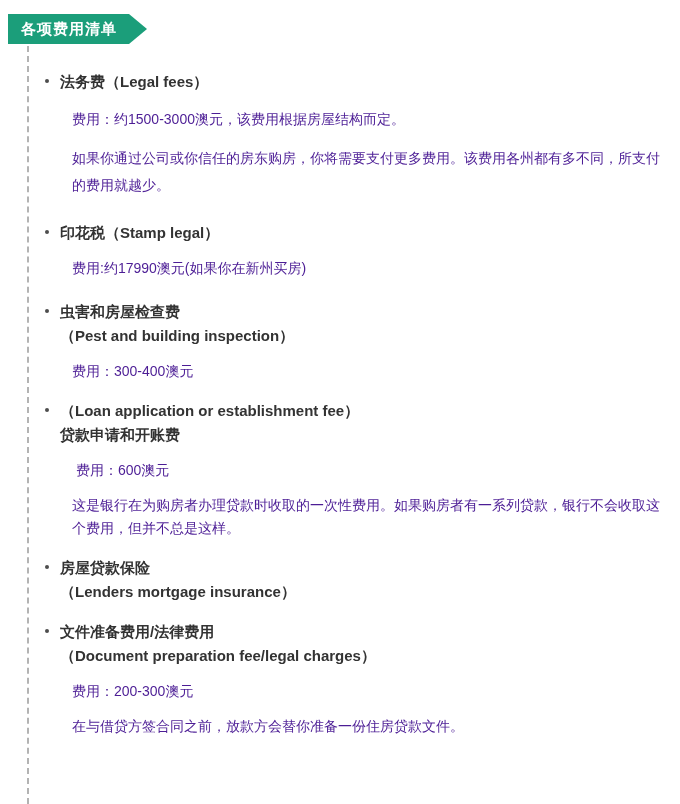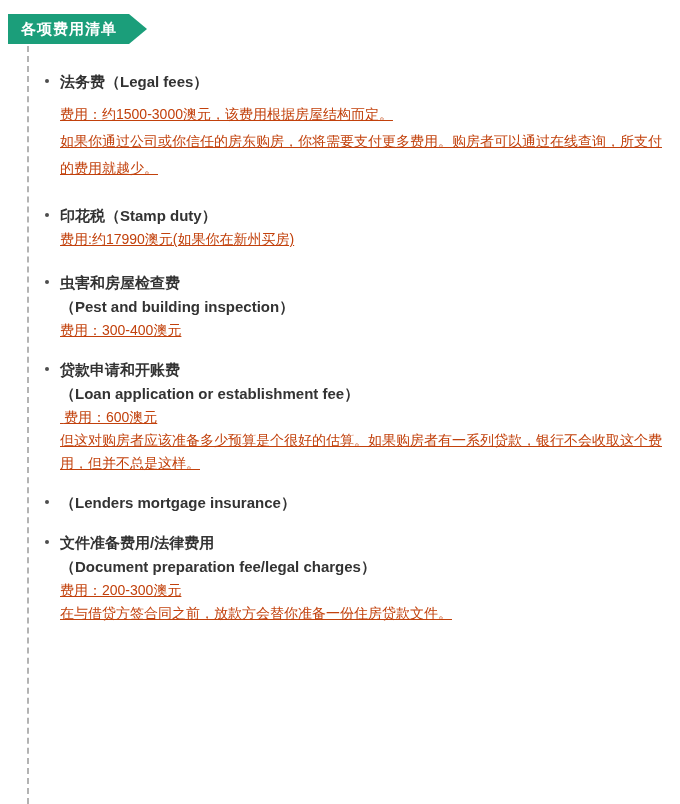--- a/index.html
+++ b/index.html
@@ -25,69 +25,70 @@
   .content{position:absolute;left:60px;right:8px;top:70px;}
   .section{position:relative;margin-bottom:16px;font-size:14px;}
   .section.s1{margin-bottom:22px;}
   .section.s2{margin-bottom:20px;}
   .bullet{
     position:absolute;left:-15px;top:9px;width:4px;height:4px;
     border-radius:50%;background:#4d4d4d;
   }
   .sec-title{font-weight:bold;color:#333333;font-size:15px;line-height:24px;}
   .section.s1 .sec-title{margin-bottom:7px;}
-  .sec-body p{margin:0;line-height:23px;white-space:pre-wrap;color:#c2410c;text-decoration:underline;}
+  .sec-body p{margin:12px;line-height:23px;white-space:pre-wrap;color:#4c1d95;}
   .section.s1 .sec-body p{line-height:27px;}
 </style>
 </head>
 <body>
 
 <div class="banner" style="background: rgb(27, 158, 122);">各项费用清单</div>
 <div class="dash-line"></div>
 
 <div class="content">
 
   <div class="section s1">
     <span class="bullet"></span>
     <div class="sec-title">法务费（Legal fees）</div>
     <div class="sec-body">
       <p>费用：约1500-3000澳元，该费用根据房屋结构而定。</p>
-      <p>如果你通过公司或你信任的房东购房，你将需要支付更多费用。购房者可以通过在线查询，所支付的费用就越少。</p>
+      <p>如果你通过公司或你信任的房东购房，你将需要支付更多费用。该费用各州都有多不同，所支付的费用就越少。</p>
     </div>
   </div>
 
   <div class="section s2">
     <span class="bullet"></span>
-    <div class="sec-title">印花税（Stamp duty）</div>
+    <div class="sec-title">印花税（Stamp legal）</div>
     <div class="sec-body">
       <p>费用:约17990澳元(如果你在新州买房)</p>
     </div>
   </div>
 
   <div class="section">
     <span class="bullet"></span>
     <div class="sec-title">虫害和房屋检查费</div>
     <div class="sec-title">（Pest and building inspection）</div>
     <div class="sec-body">
       <p>费用：300-400澳元</p>
     </div>
   </div>
 
   <div class="section">
     <span class="bullet"></span>
+    <div class="sec-title">（Loan application or establishment fee）</div>
     <div class="sec-title">贷款申请和开账费</div>
-    <div class="sec-title">（Loan application or establishment fee）</div>
     <div class="sec-body">
       <p> 费用：600澳元</p>
-      <p>但这对购房者应该准备多少预算是个很好的估算。如果购房者有一系列贷款，银行不会收取这个费用，但并不总是这样。</p>
+      <p>这是银行在为购房者办理贷款时收取的一次性费用。如果购房者有一系列贷款，银行不会收取这个费用，但并不总是这样。</p>
     </div>
   </div>
 
   <div class="section">
     <span class="bullet"></span>
+    <div class="sec-title">房屋贷款保险</div>
     <div class="sec-title">（Lenders mortgage insurance）</div>
   </div>
 
   <div class="section">
     <span class="bullet"></span>
     <div class="sec-title">文件准备费用/法律费用</div>
     <div class="sec-title">（Document preparation fee/legal charges）</div>
     <div class="sec-body">
       <p>费用：200-300澳元</p>
       <p>在与借贷方签合同之前，放款方会替你准备一份住房贷款文件。</p>

